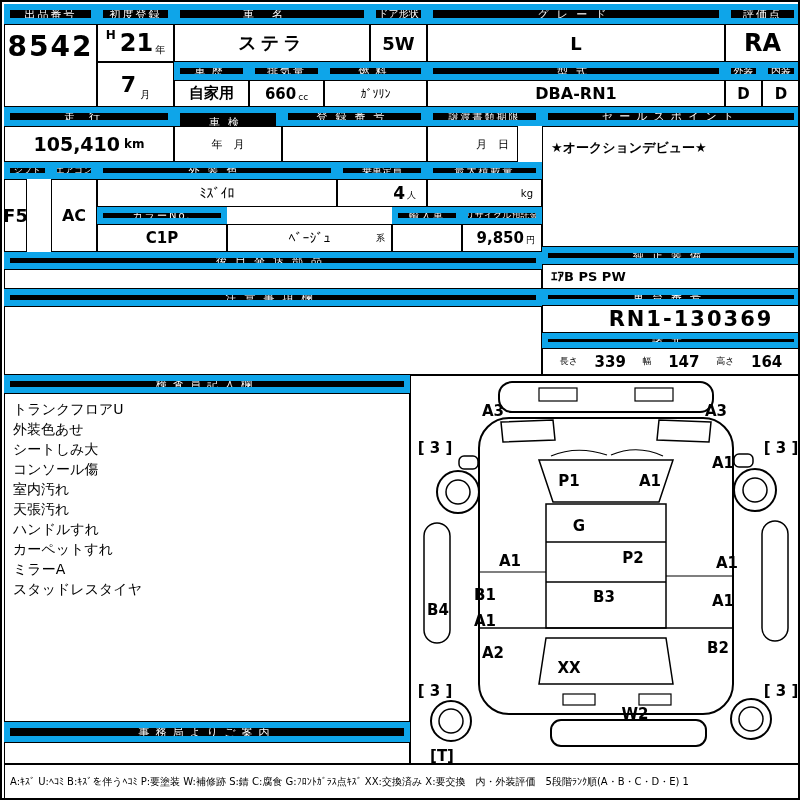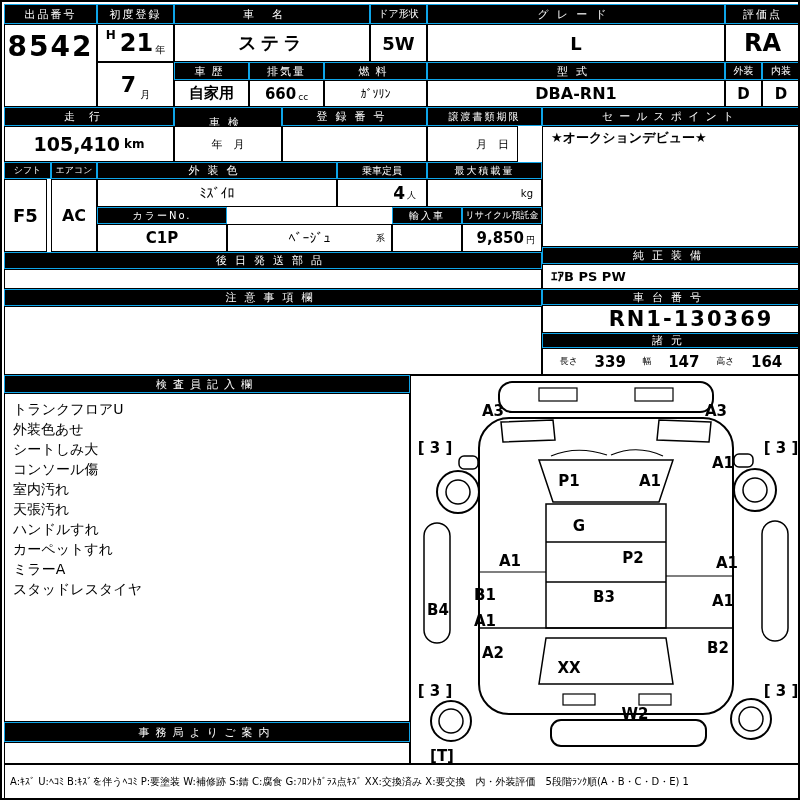--- a/index.html
+++ b/index.html
@@ -1,28 +1,28 @@
 <!DOCTYPE html>
 <html><head>
 <meta charset="utf-8">
 <style>
   *{margin:0;padding:0;box-sizing:border-box}
   body{width:800px;height:800px;background:#fff;font-family:"DejaVu Sans","Liberation Sans",sans-serif;color:#000}
   .sheet{position:relative;width:800px;height:800px;background:#fff;border:2px solid #000;overflow:hidden}
   .box{position:absolute;background:#fff;border:1px solid #000}
-  .hdr{position:absolute;background:#000;color:#fff;display:flex;align-items:center;justify-content:center;font-size:11px;white-space:nowrap;overflow:hidden;border:1px solid #0ea5e9}
+  .hdr{position:absolute;background:#000;color:#fff;display:flex;align-items:center;justify-content:center;font-size:11px;white-space:nowrap;overflow:hidden;border:6px solid #0ea5e9}
   .val{display:flex;align-items:center;justify-content:center;white-space:nowrap}
   .b{font-weight:bold}
   .f9{font-size:9px}.f10{font-size:10px}.f11{font-size:11px}.f12{font-size:12px}.f13{font-size:13px}
   .f14{font-size:14px}.f15{font-size:15px}.f16{font-size:16px}.f17{font-size:17px}.f18{font-size:18px}
   .f19{font-size:19px}.f21{font-size:21px}.f22{font-size:22px}.f24{font-size:24px}.f28{font-size:28px}
   .ls2{letter-spacing:2px}.ls4{letter-spacing:4px}.ls6{letter-spacing:6px}.ls8{letter-spacing:8px}
   .ls14{letter-spacing:14px}.ls18{letter-spacing:18px}
   .val-top{display:flex;justify-content:center;align-items:flex-start;padding-top:5px}
-  .tl{display:block;padding:2px 8px}
+  .tl{display:block;padding:12px 8px}
   .right{justify-content:flex-end}
   .left{justify-content:flex-start}
   .ml2{margin-left:2px}.ml4{margin-left:4px}.mr4{margin-right:4px}
   .unit-bottom{align-self:flex-end;margin-bottom:4px}
   .era-top{align-self:flex-start;margin-top:3px}
   .dmg{position:absolute;transform:translate(-50%,-50%);font-weight:bold;font-size:15px;white-space:nowrap}
   .note-line{font-size:14px;line-height:20px;white-space:nowrap}
   .legend-box{display:flex;align-items:center;padding-left:5px;overflow:hidden}
   .legend-text{font-size:10px;white-space:nowrap}
   .rel{position:relative}
@@ -119,21 +119,21 @@
   <div class="box val right" style="left:425px;top:124px;width:91px;height:36px;padding-right:8px">
       <span class="f11">月　日</span>
     </div>
 
   <div class="hdr ls6" style="left:540px;top:105px;width:258px;height:19px">セールスポイント</div>
   <div class="box" style="left:540px;top:124px;width:258px;height:121px">
       <span class="tl f13 b">★オークションデビュー★</span>
     </div>
 
   <div class="hdr f9" style="left:2px;top:160px;width:47px;height:17px">シフト</div>
-  <div class="box val" style="left:2px;top:177px;width:43px;height:73px">
+  <div class="box val" style="left:2px;top:177px;width:23px;height:73px">
       <span class="f18 b">F5</span>
     </div>
 
   <div class="hdr f9" style="left:49px;top:160px;width:46px;height:17px">エアコン</div>
   <div class="box val" style="left:49px;top:177px;width:46px;height:73px">
       <span class="f16 b">AC</span>
     </div>
 
   <div class="hdr ls8" style="left:95px;top:160px;width:240px;height:17px">外装色</div>
   <div class="box val" style="left:95px;top:177px;width:240px;height:28px">

